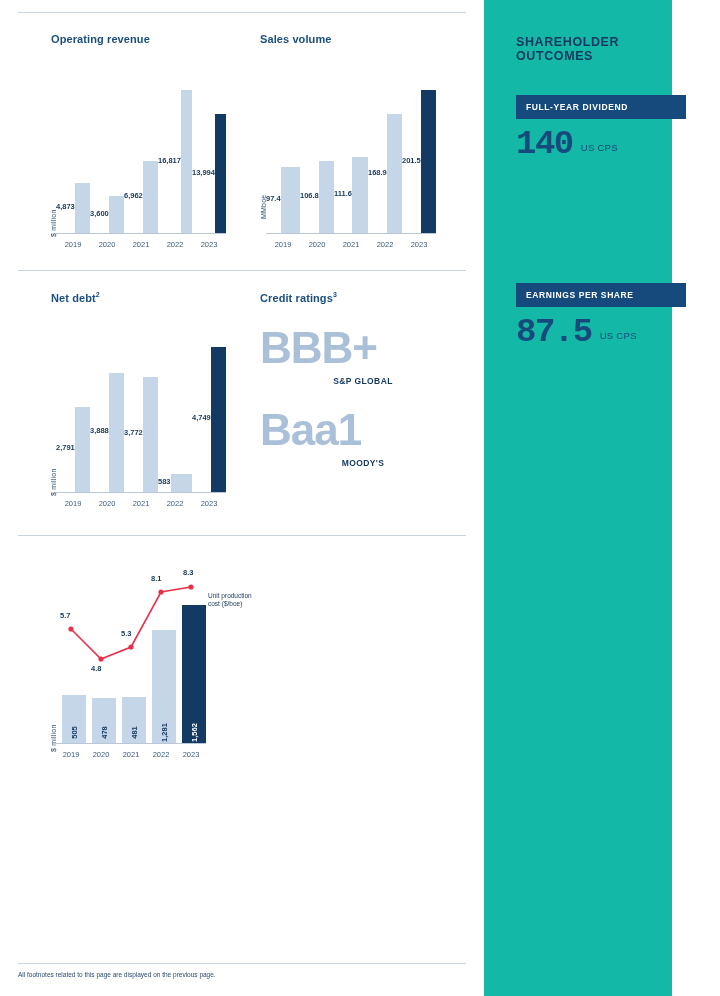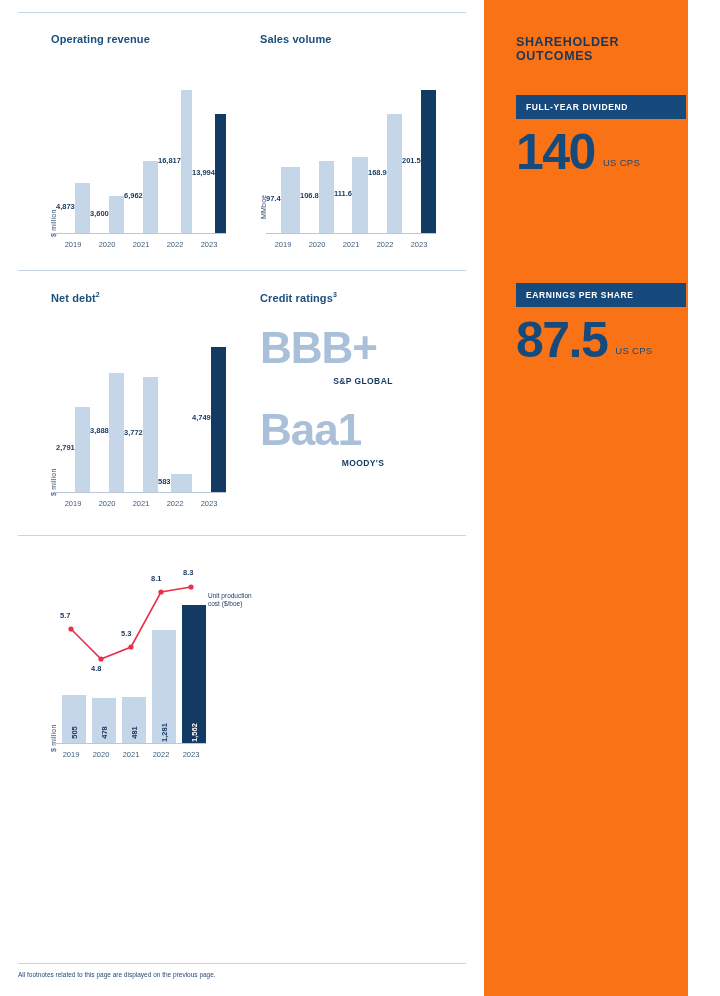--- a/index.html
+++ b/index.html
@@ -18,22 +18,22 @@
     background: #ffffff;
   }
   
   .left {
     width: 484px;
     position: relative;
     padding: 0;
     background: #ffffff;
   }
   .right {
-    width: 204px;
-    background: #f97316;
+    width: 188px;
+    background: #14b8a6;
     position: relative;
   }
 
   .panel {
     position: absolute;
     left: 18px;
     width: 448px;
     border-top: 1px solid #c9d4e2;
   }
   .panel-title {
@@ -162,25 +162,26 @@
     font-weight: bold;
     letter-spacing: .6px;
     padding: 7px 10px;
   }
   .kpi-value-row {
     display: flex;
     align-items: flex-end;
     margin-top: 10px;
   }
   .kpi-value {
-    font-size: 50px;
+    font-size: 34px;
     font-weight: bold;
     color: #174a7c;
     line-height: .92;
     letter-spacing: -1.5px;
+    font-family: Liberation Mono, monospace;
   }
   .kpi-unit {
     font-size: 9.5px;
     font-weight: normal;
     color: #174a7c;
     margin-left: 8px;
     margin-bottom: 7px;
     letter-spacing: .3px;
   }
 

